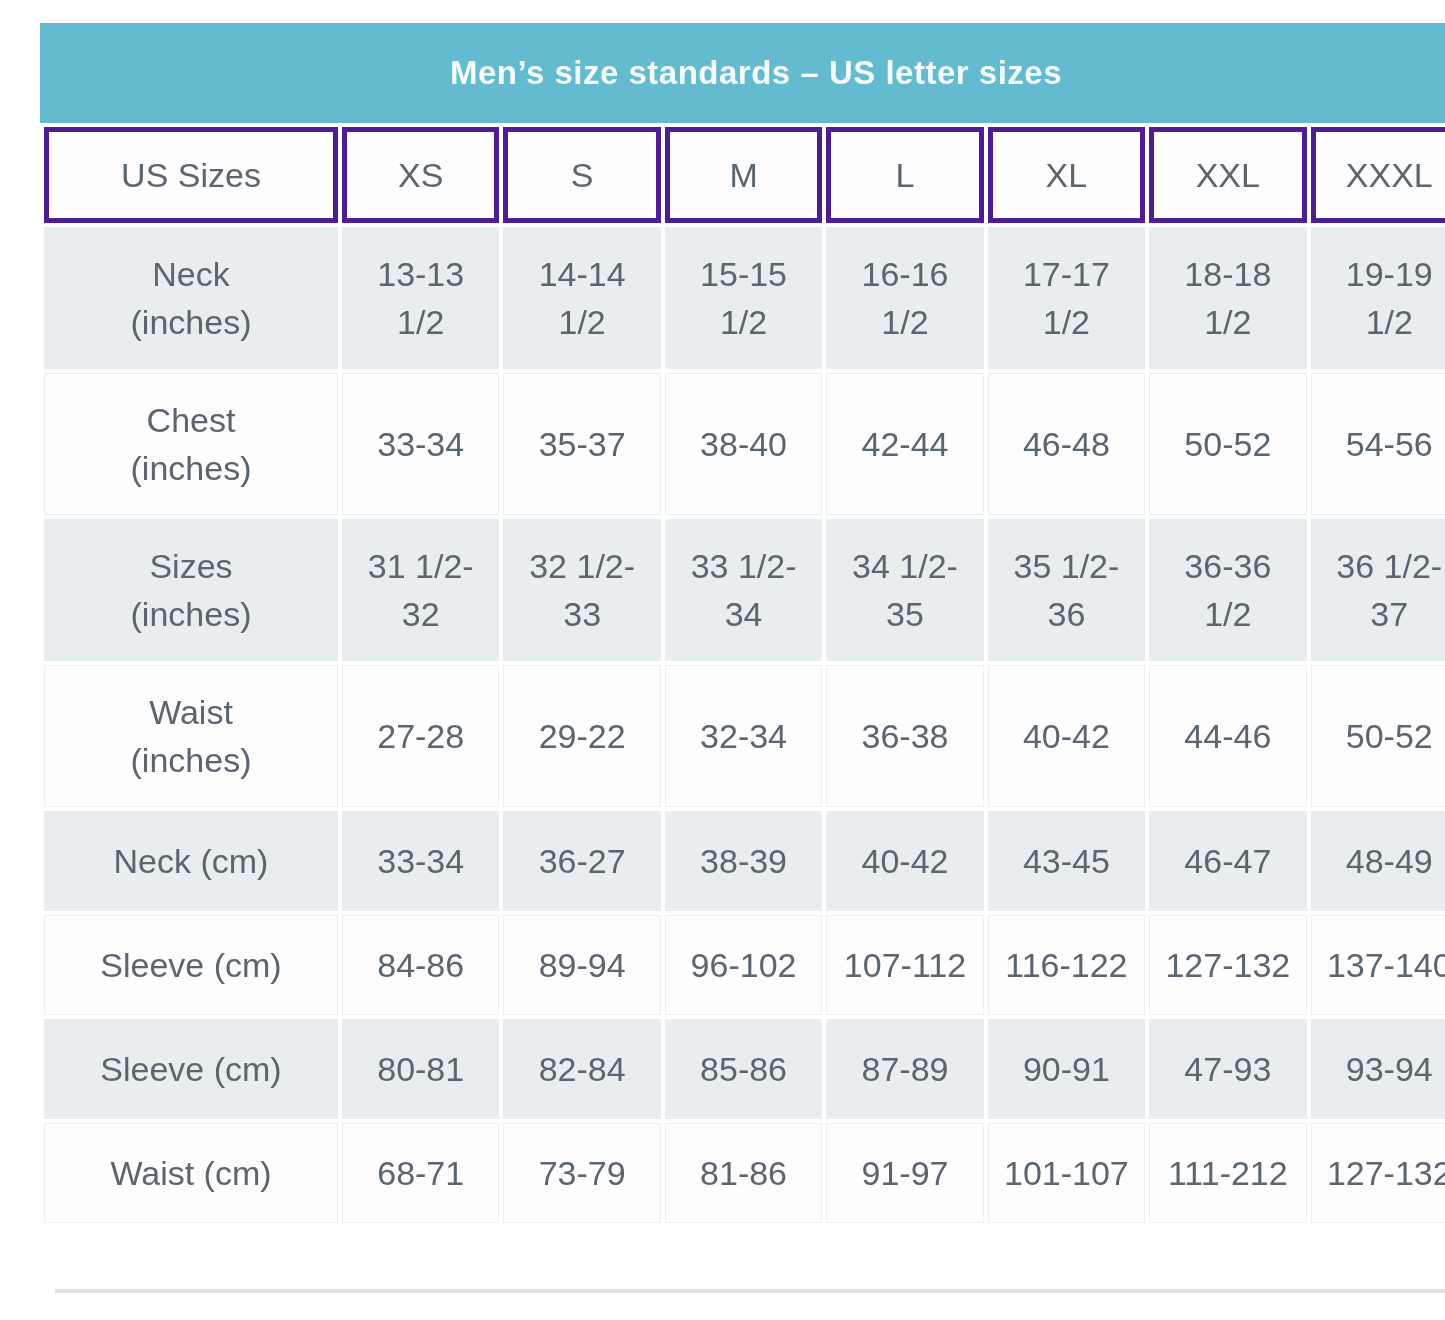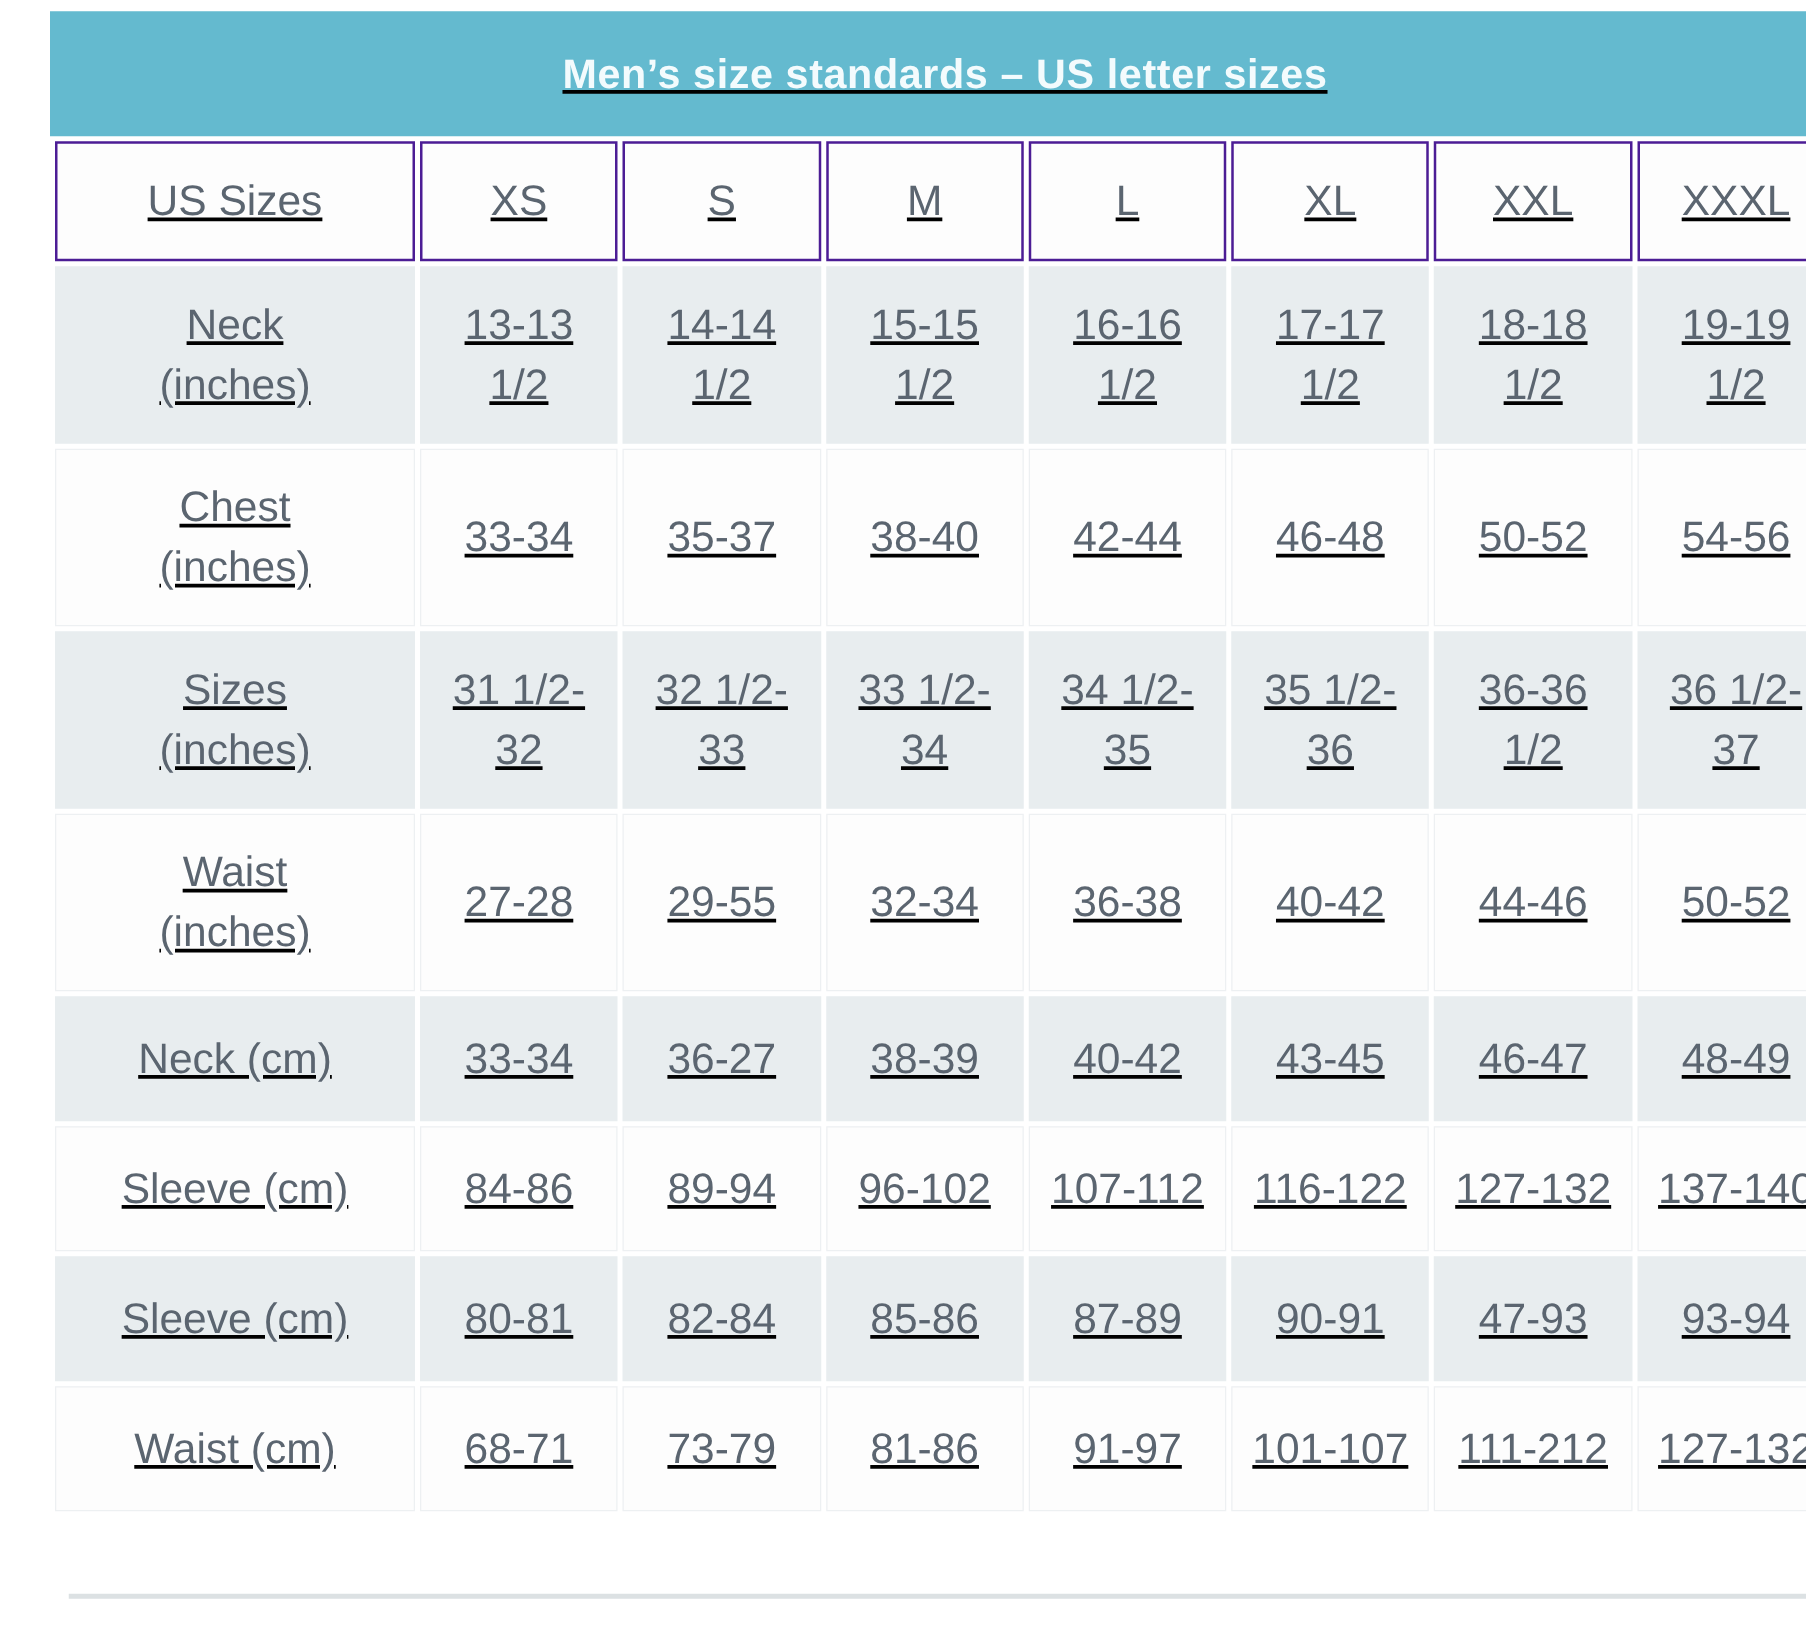--- a/index.html
+++ b/index.html
@@ -1,21 +1,21 @@
 <!DOCTYPE html>
 <html style="--header-bg: #64bacf; --header-text: #f3fbfd; --row-tint: #e8edef; --row-white: #fdfdfd; --text: #5b6570; --divider: #dce1e3;"><head>
 <meta charset="utf-8">
 <style>
   html,body{margin:0;padding:0;}
   body{
     width:1445px;height:1320px;overflow:hidden;background:#ffffff;
     font-family:"Liberation Sans", sans-serif;
     -webkit-font-smoothing:antialiased;
   }
-  .page{padding:9px 0 0 40px;text-decoration:underline;}
+  .page{padding:23px 0 0 40px;}
   .chart{width:1432px;}
   .title-bar{
     height:100px;background:var(--header-bg,#64bacf);
     display:flex;align-items:center;justify-content:center;
   }
   .title-bar span{
     color:var(--header-text,#f3fbfd);
     font-size:33px;font-weight:600;letter-spacing:0.5px;
   }
   table{
@@ -23,21 +23,21 @@
     table-layout:fixed;width:1432px;
   }
   th,td{
     white-space:pre-line;text-align:center;vertical-align:middle;
     color:var(--text,#5b6570);
     font-size:34px;font-weight:400;line-height:1.42;
     padding:0 2px;overflow:hidden;
   }
   thead th{
     background:var(--row-white,#fdfdfd);
-    border:2px solid #4c1d95;
+    border:5px solid #4c1d95;
   }
   thead tr{height:96px;}
   thead th:first-child{width:280px;}
   tbody tr:nth-child(-n+4){height:142px;}
   tbody tr:nth-child(n+5){height:100px;}
   tr.tint th,tr.tint td{
     background:var(--row-tint,#e8edef);
     border:1px solid transparent;
     margin-top:16px;
   }
@@ -116,21 +116,21 @@
 36</td>
             <td>36-36
 1/2</td>
             <td>36 1/2-
 37</td>
           </tr>
           <tr class="plain">
             <th scope="row">Waist
 (inches)</th>
             <td>27-28</td>
-            <td>29-55</td>
+            <td>29-22</td>
             <td>32-34</td>
             <td>36-38</td>
             <td>40-42</td>
             <td>44-46</td>
             <td>50-52</td>
           </tr>
           <tr class="tint">
             <th scope="row">Neck (cm)</th>
             <td>33-34</td>
             <td>36-27</td>

